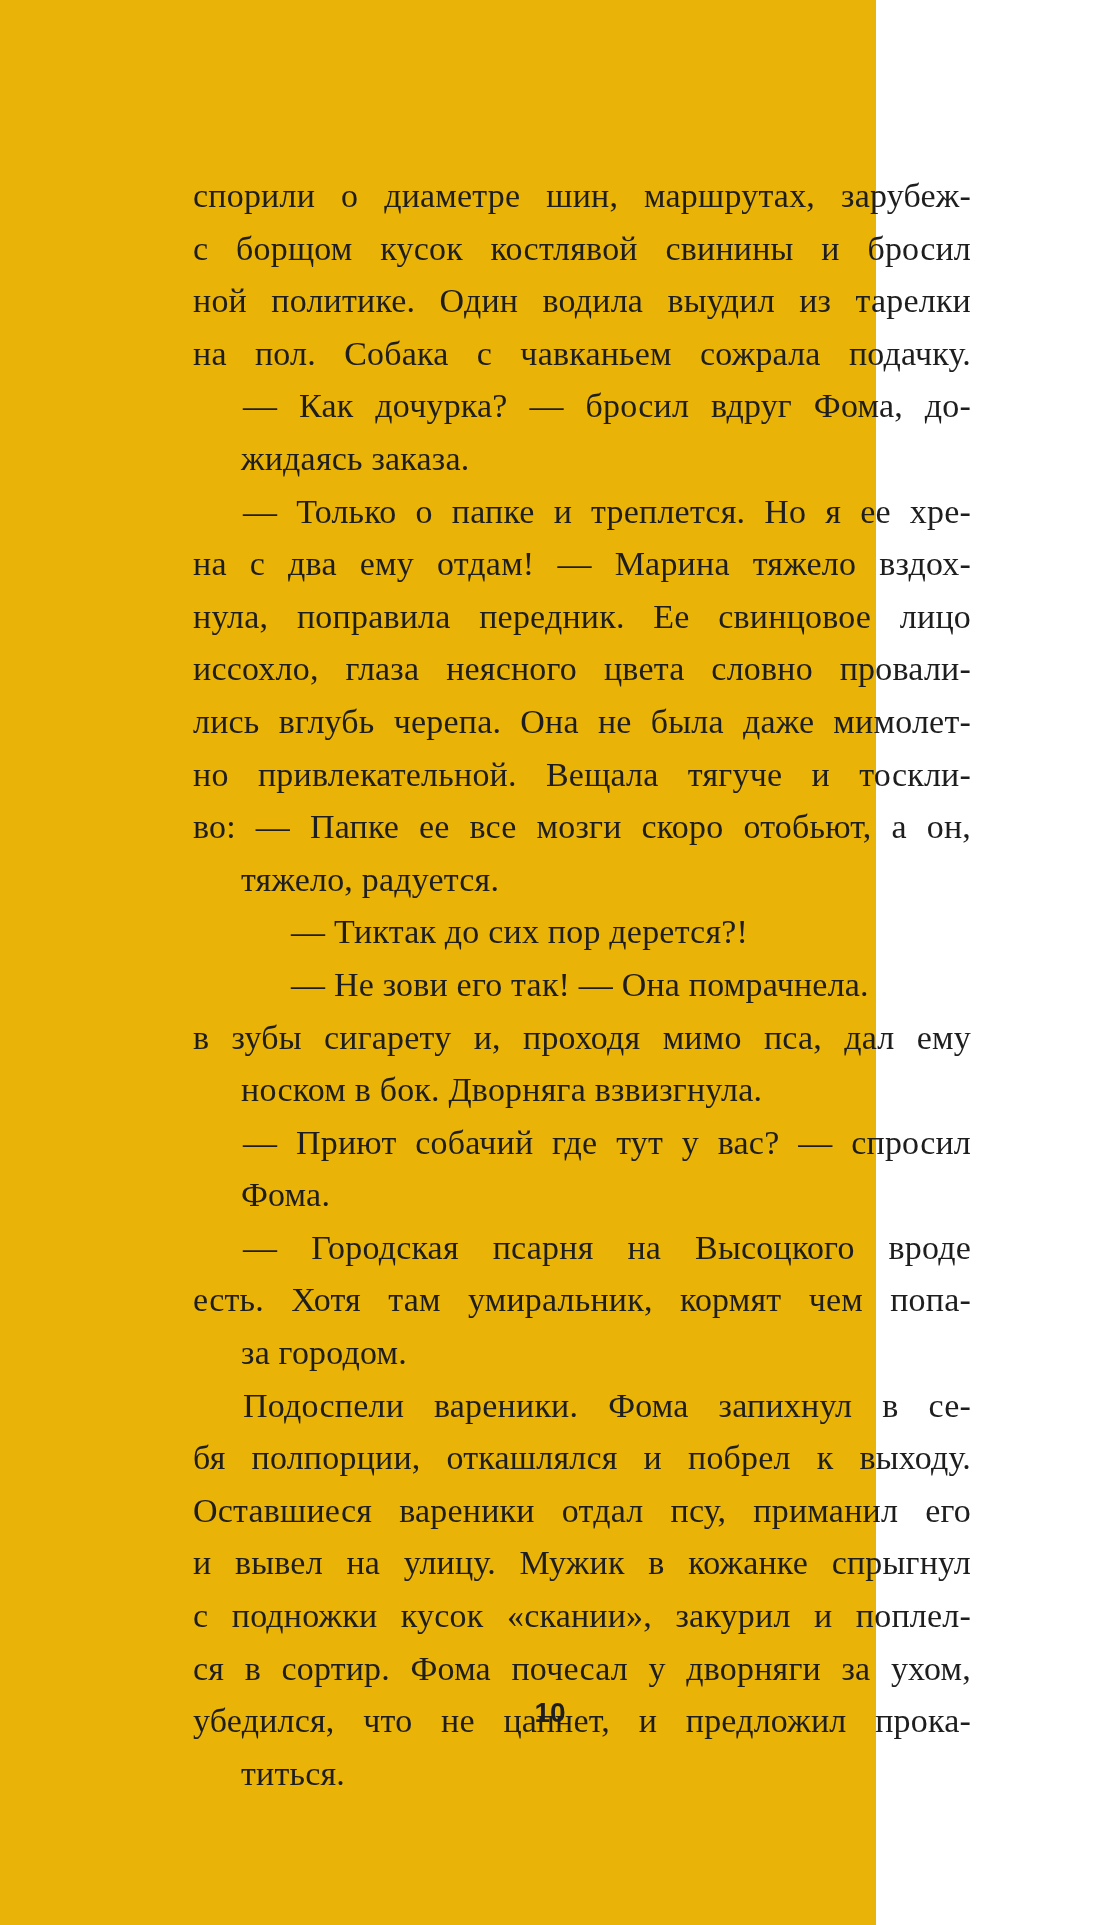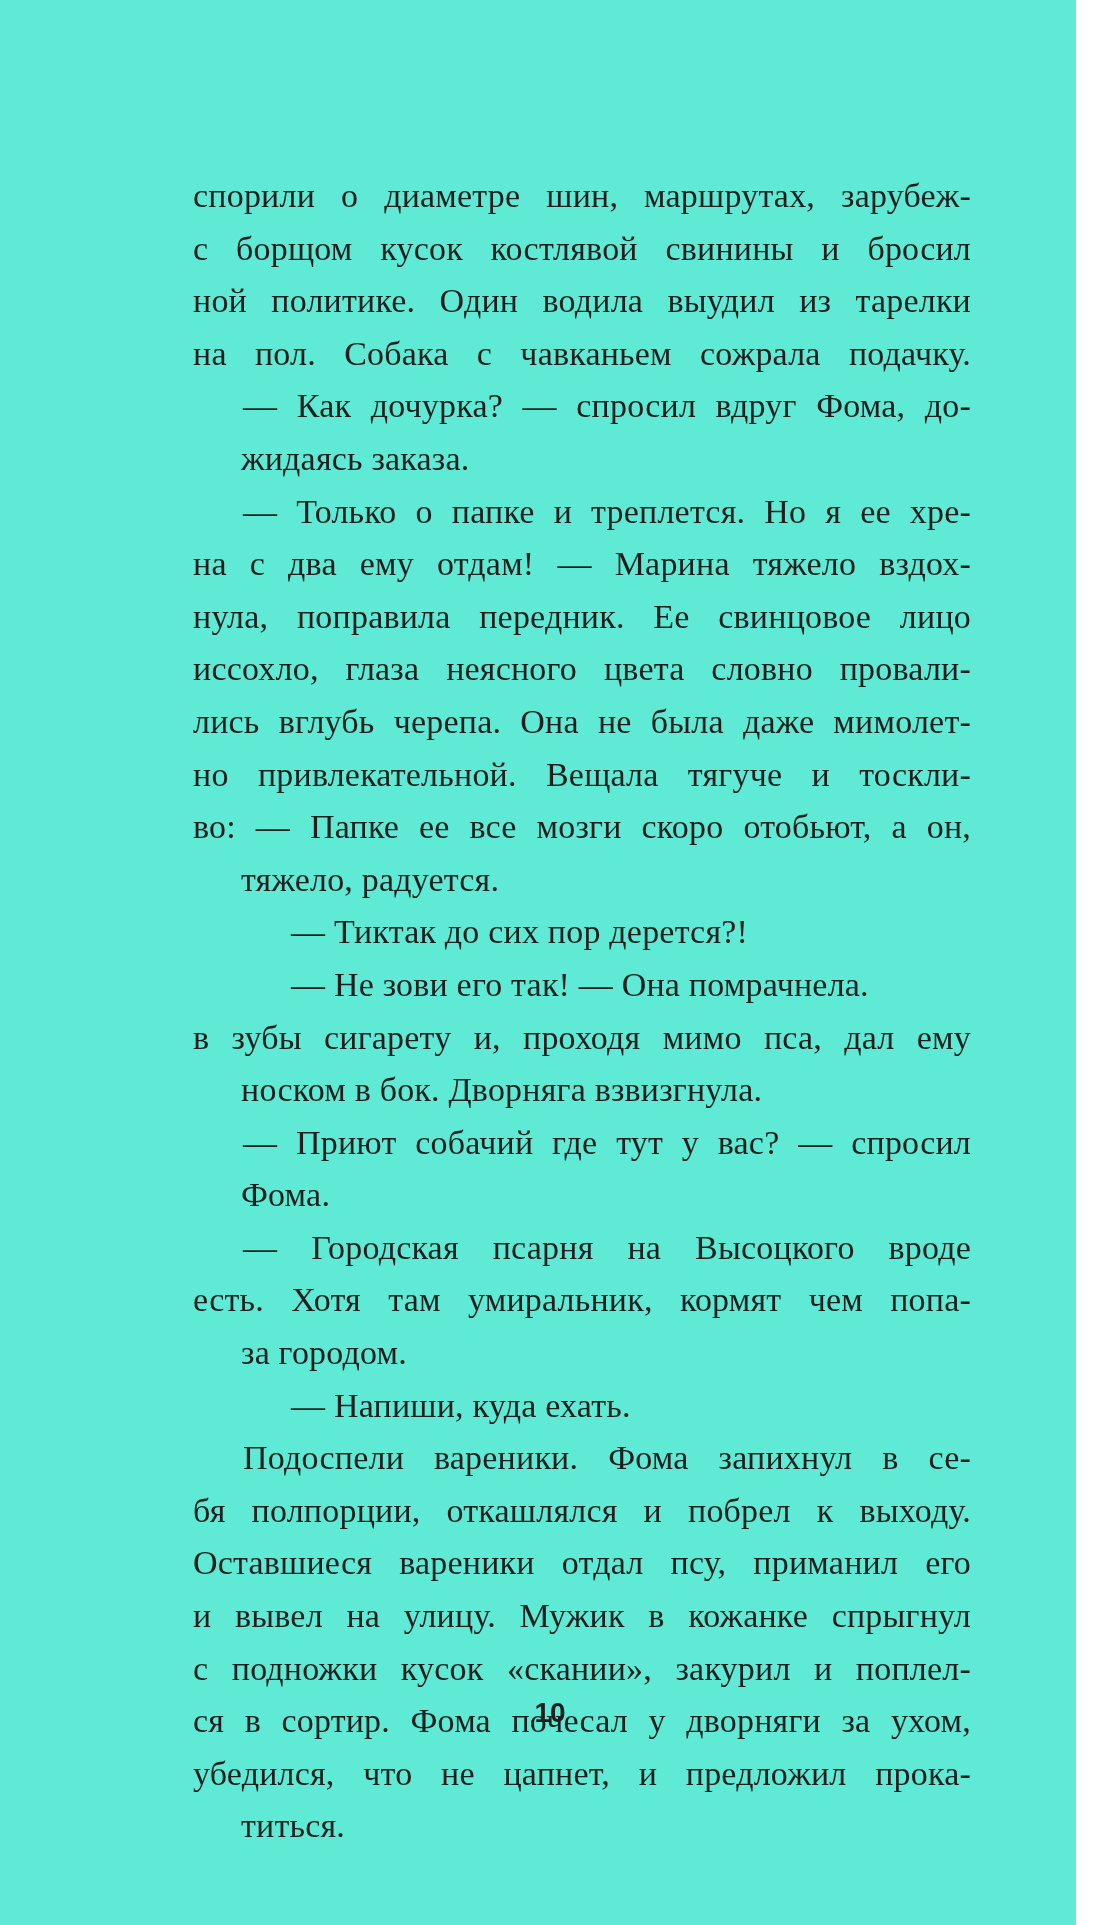--- a/index.html
+++ b/index.html
@@ -9,23 +9,23 @@
   }
   body {
     width: 1100px;
     height: 1925px;
     position: relative;
     overflow: hidden;
   }
   .page {
     position: absolute;
     left: 0; top: 0;
-    width: 1076px;
+    width: 876px;
     height: 1925px;
-    background: #5eead4;
+    background: #eab308;
   }
   .text-block {
     position: absolute;
     left: 193px;
     top: 170px;
     width: 778px;
     font-family: "Liberation Serif", "DejaVu Serif", serif;
     font-size: 34px;
     line-height: 52.6px;
     color: #1e1e1e;
@@ -59,40 +59,39 @@
 </style>
 </head>
 <body>
 
 <div class="page">
   <div class="text-block">
     <span class="line">спорили о диаметре шин, маршрутах, зарубеж-</span>
     <span class="line">с борщом кусок костлявой свинины и бросил</span>
     <span class="line">ной политике. Один водила выудил из тарелки</span>
     <span class="line">на пол. Собака с чавканьем сожрала подачку.</span>
-    <span class="line indent">— Как дочурка? — спросил вдруг Фома, до-</span>
+    <span class="line indent">— Как дочурка? — бросил вдруг Фома, до-</span>
     <span class="line last">жидаясь заказа.</span>
     <span class="line indent">— Только о папке и треплется. Но я ее хре-</span>
     <span class="line">на с два ему отдам! — Марина тяжело вздох-</span>
     <span class="line">нула, поправила передник. Ее свинцовое лицо</span>
     <span class="line">иссохло, глаза неясного цвета словно провали-</span>
     <span class="line">лись вглубь черепа. Она не была даже мимолет-</span>
     <span class="line">но привлекательной. Вещала тягуче и тоскли-</span>
     <span class="line">во: — Папке ее все мозги скоро отобьют, а он,</span>
     <span class="line last">тяжело, радуется.</span>
     <span class="line indent last">— Тиктак до сих пор дерется?!</span>
     <span class="line indent last">— Не зови его так! — Она помрачнела.</span>
     <span class="line">в зубы сигарету и, проходя мимо пса, дал ему</span>
     <span class="line last">носком в бок. Дворняга взвизгнула.</span>
     <span class="line indent">— Приют собачий где тут у вас? — спросил</span>
     <span class="line last">Фома.</span>
     <span class="line indent">— Городская псарня на Высоцкого вроде</span>
     <span class="line">есть. Хотя там умиральник, кормят чем попа-</span>
     <span class="line last">за городом.</span>
-    <span class="line indent last">— Напиши, куда ехать.</span>
     <span class="line indent">Подоспели вареники. Фома запихнул в се-</span>
     <span class="line">бя полпорции, откашлялся и побрел к выходу.</span>
     <span class="line">Оставшиеся вареники отдал псу, приманил его</span>
     <span class="line">и вывел на улицу. Мужик в кожанке спрыгнул</span>
     <span class="line">с подножки кусок «скании», закурил и поплел-</span>
     <span class="line">ся в сортир. Фома почесал у дворняги за ухом,</span>
     <span class="line">убедился, что не цапнет, и предложил прока-</span>
     <span class="line last">титься.</span>
   </div>
 

